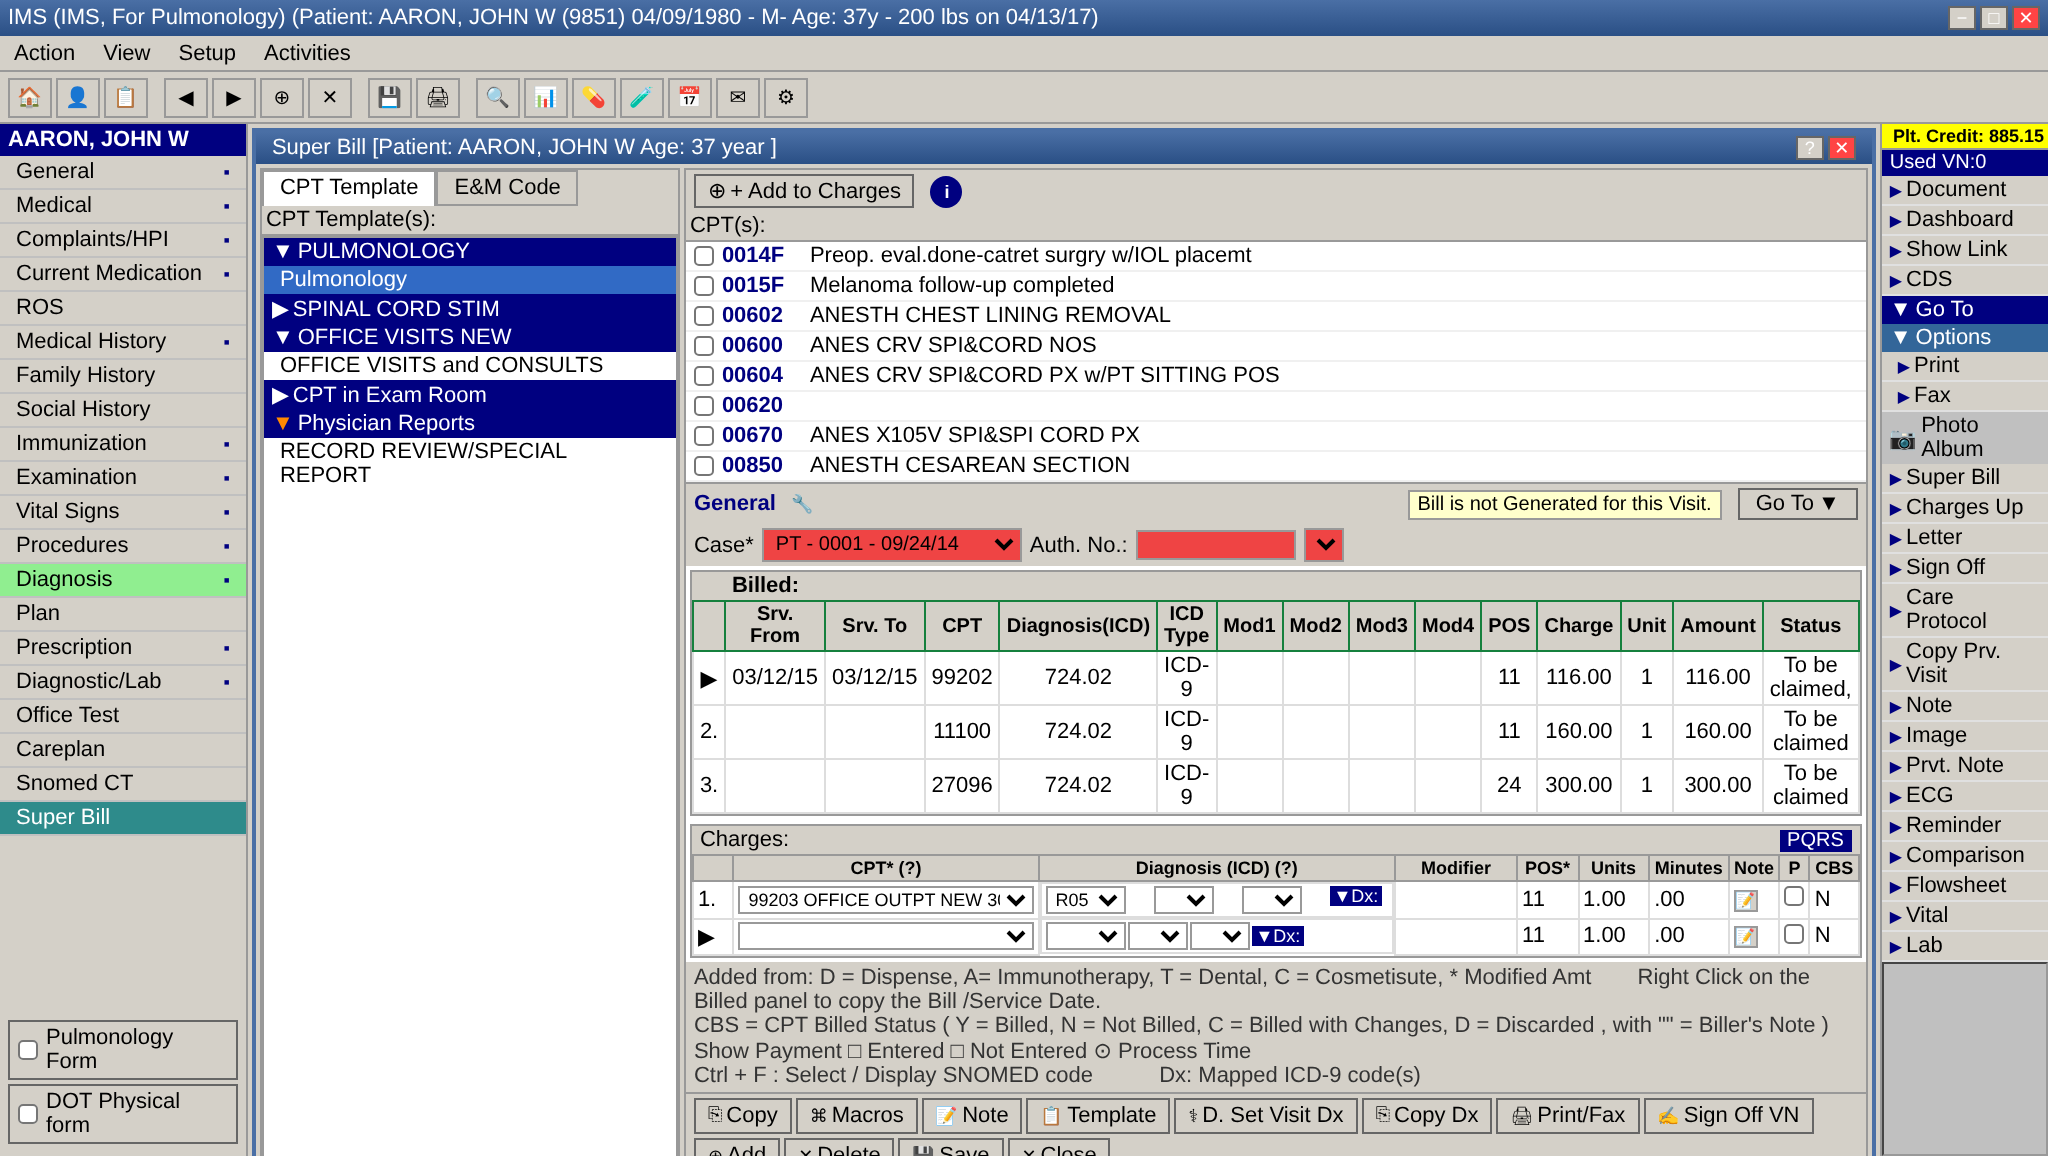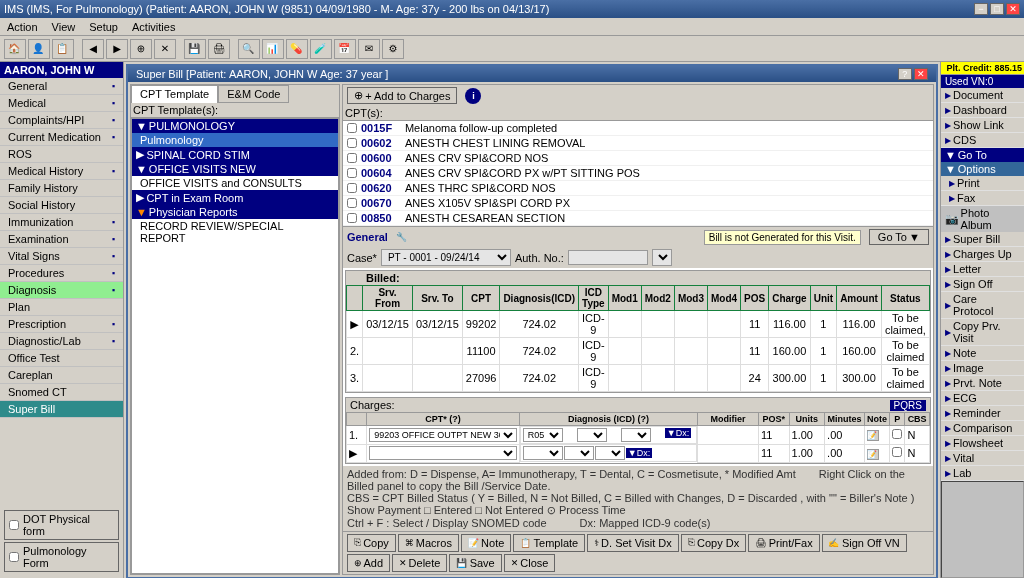--- a/index.html
+++ b/index.html
@@ -252,21 +252,21 @@
 
     
     .case-row {
       background: #d4d0c8;
       padding: 2px 4px;
       display: flex;
       align-items: center;
       gap: 4px;
     }
     .case-input {
-      background: #e5e5e5;
+      background: #ef4444;
       border: 1px solid #999;
       padding: 1px 2px;
       font-size: 10px;
     }
 
     
     .billed-section {
       background: white;
       margin: 2px;
       border: 1px solid #999;
@@ -551,25 +551,25 @@
     <div class="nav-item">
       <span>Snomed CT</span>
     </div>
     <div class="nav-item teal-bg">
       <span>Super Bill</span>
     </div>
 
     <div class="sidebar-bottom">
       <div class="sidebar-form-btn">
         <input type="checkbox" class="checkbox-small" style="">
-        <span>DOT Physical form</span>
+        <span>Pulmonology Form</span>
       </div>
       <div class="sidebar-form-btn">
         <input type="checkbox" class="checkbox-small" style="">
-        <span>Pulmonology Form</span>
+        <span>DOT Physical form</span>
       </div>
     </div>
   </div>
 
   <div class="center-content">
 
     <div class="superbill-window">
       <div class="superbill-title">
         <span>Super Bill  [Patient: AARON, JOHN W  Age: 37 year ]</span>
         <div class="superbill-title-btns">
@@ -637,20 +637,25 @@
               <span>+ Add to Charges</span>
             </div>
             <div class="info-btn">i</div>
           </div>
           <div style="padding: 1px 2px; font-size: 10px; background: #d4d0c8; border-bottom: 1px solid #999;">
             <span>CPT(s):</span>
           </div>
           <div class="cpt-items">
             <div class="cpt-item">
               <input type="checkbox" style="width: 10px; height: 10px;">
+              <span class="cpt-code">0014F</span>
+              <span class="cpt-desc">Preop. eval.done-catret surgry w/IOL placemt</span>
+            </div>
+            <div class="cpt-item">
+              <input type="checkbox" style="width: 10px; height: 10px;">
               <span class="cpt-code">0015F</span>
               <span class="cpt-desc">Melanoma follow-up completed</span>
             </div>
             <div class="cpt-item">
               <input type="checkbox" style="width: 10px; height: 10px;">
               <span class="cpt-code">00602</span>
               <span class="cpt-desc">ANESTH CHEST LINING REMOVAL</span>
             </div>
             <div class="cpt-item">
               <input type="checkbox" style="width: 10px; height: 10px;">
@@ -658,21 +663,20 @@
               <span class="cpt-desc">ANES CRV SPI&amp;CORD NOS</span>
             </div>
             <div class="cpt-item">
               <input type="checkbox" style="width: 10px; height: 10px;">
               <span class="cpt-code">00604</span>
               <span class="cpt-desc">ANES CRV SPI&amp;CORD PX w/PT SITTING POS</span>
             </div>
             <div class="cpt-item">
               <input type="checkbox" style="width: 10px; height: 10px;">
               <span class="cpt-code">00620</span>
-              <span class="cpt-desc">ANES THRC SPI&amp;CORD NOS</span>
             </div>
             <div class="cpt-item">
               <input type="checkbox" style="width: 10px; height: 10px;">
               <span class="cpt-code">00670</span>
               <span class="cpt-desc">ANES X105V SPI&amp;SPI CORD PX</span>
             </div>
             <div class="cpt-item">
               <input type="checkbox" style="width: 10px; height: 10px;">
               <span class="cpt-code">00850</span>
               <span class="cpt-desc">ANESTH CESAREAN SECTION</span>

